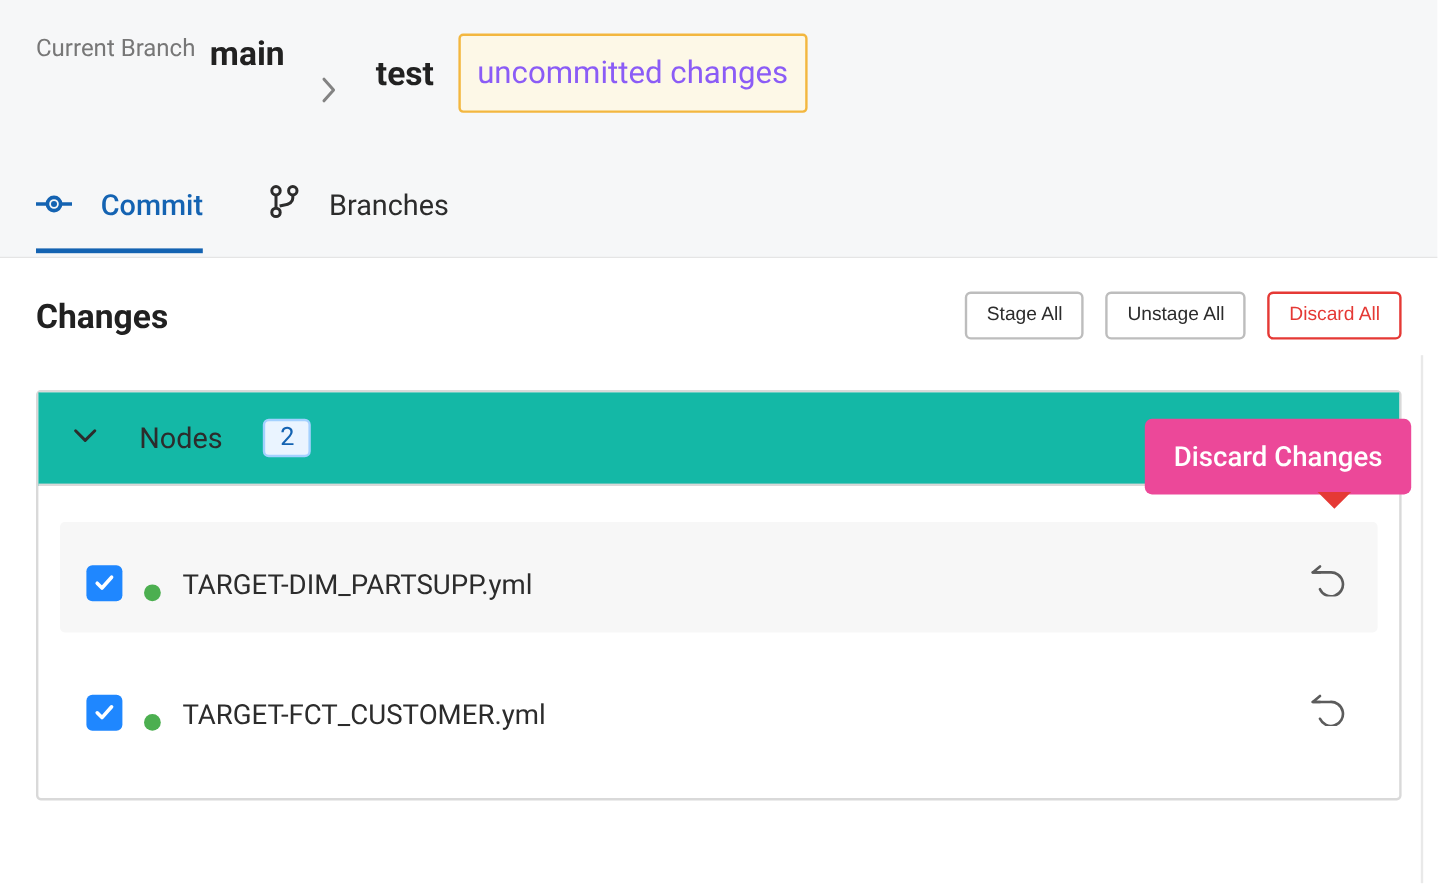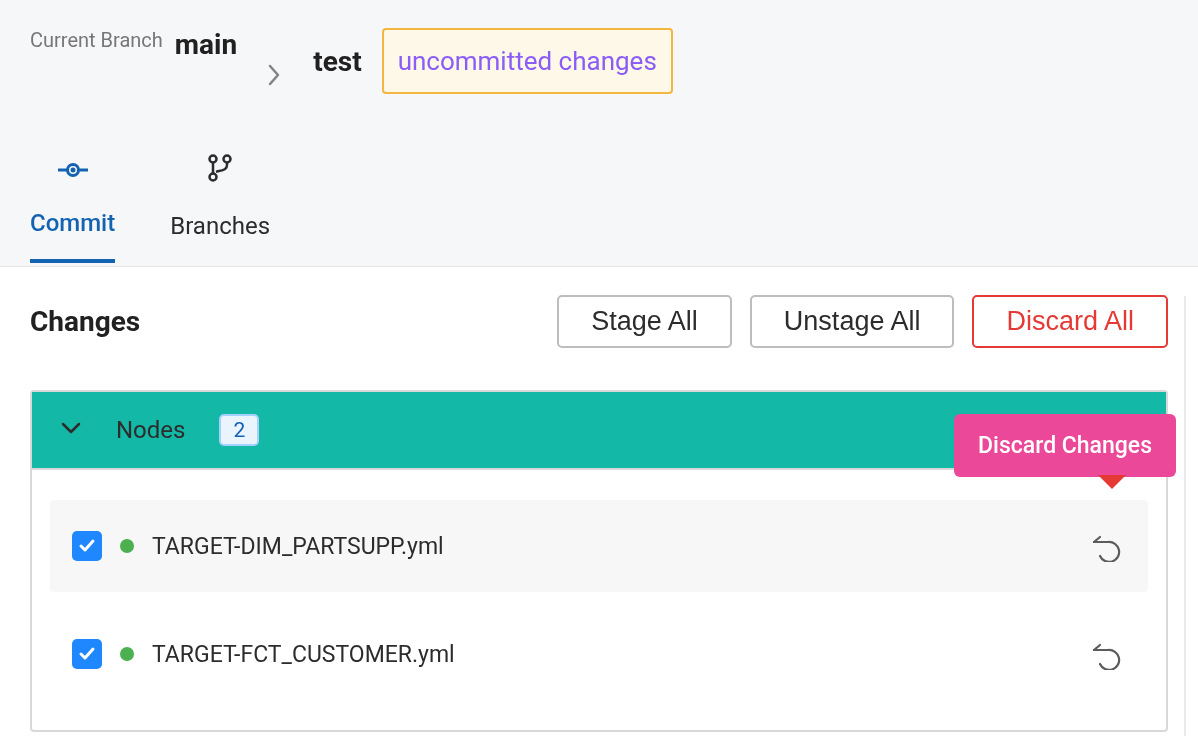--- a/index.html
+++ b/index.html
@@ -66,21 +66,20 @@
   gap: 55px;
 }
 .tab {
   display: flex;
   align-items: center;
   gap: 24px;
   padding-bottom: 22px;
   font-size: 24px;
   cursor: pointer;
   border-bottom: 4px solid transparent;
-  flex-direction: column;
 }
 .tab.active {
   border-bottom: 4px solid #1463b2;
 }
 .tab.active .tab-label {
   color: #1463b2;
   font-weight: 500;
 }
 .tab .tab-label {
   color: #2c2c2c;
@@ -100,22 +99,22 @@
   font-size: 28px;
   font-weight: 700;
   color: #212121;
 }
 .btn-group {
   display: flex;
   gap: 18px;
   align-items: center;
 }
 .btn {
-  font-size: 27px;
-  padding: 9px 32px;
+  font-size: 16px;
+  padding: 9px 16px;
   border: 2px solid #bdbdbd;
   background: #fff;
   color: #2c2c2c;
   border-radius: 5px;
   cursor: pointer;
   font-weight: 400;
 }
 .btn.danger {
   border-color: #e53935;
   color: #e53935;
@@ -145,21 +144,21 @@
   color: #1463b2;
   font-size: 21px;
   padding: 2px 12px;
   border-radius: 5px;
 }
 .panel-body {
   padding: 30px 18px 30px 18px;
 }
 .file-row {
   display: flex;
-  align-items: center;
+  align-items: flex-end;
   padding: 26px 22px;
   border-radius: 4px;
   position: relative;
 }
 .file-row.highlight {
   background: #f7f7f7;
 }
 .file-row + .file-row {
   margin-top: 16px;
 }

